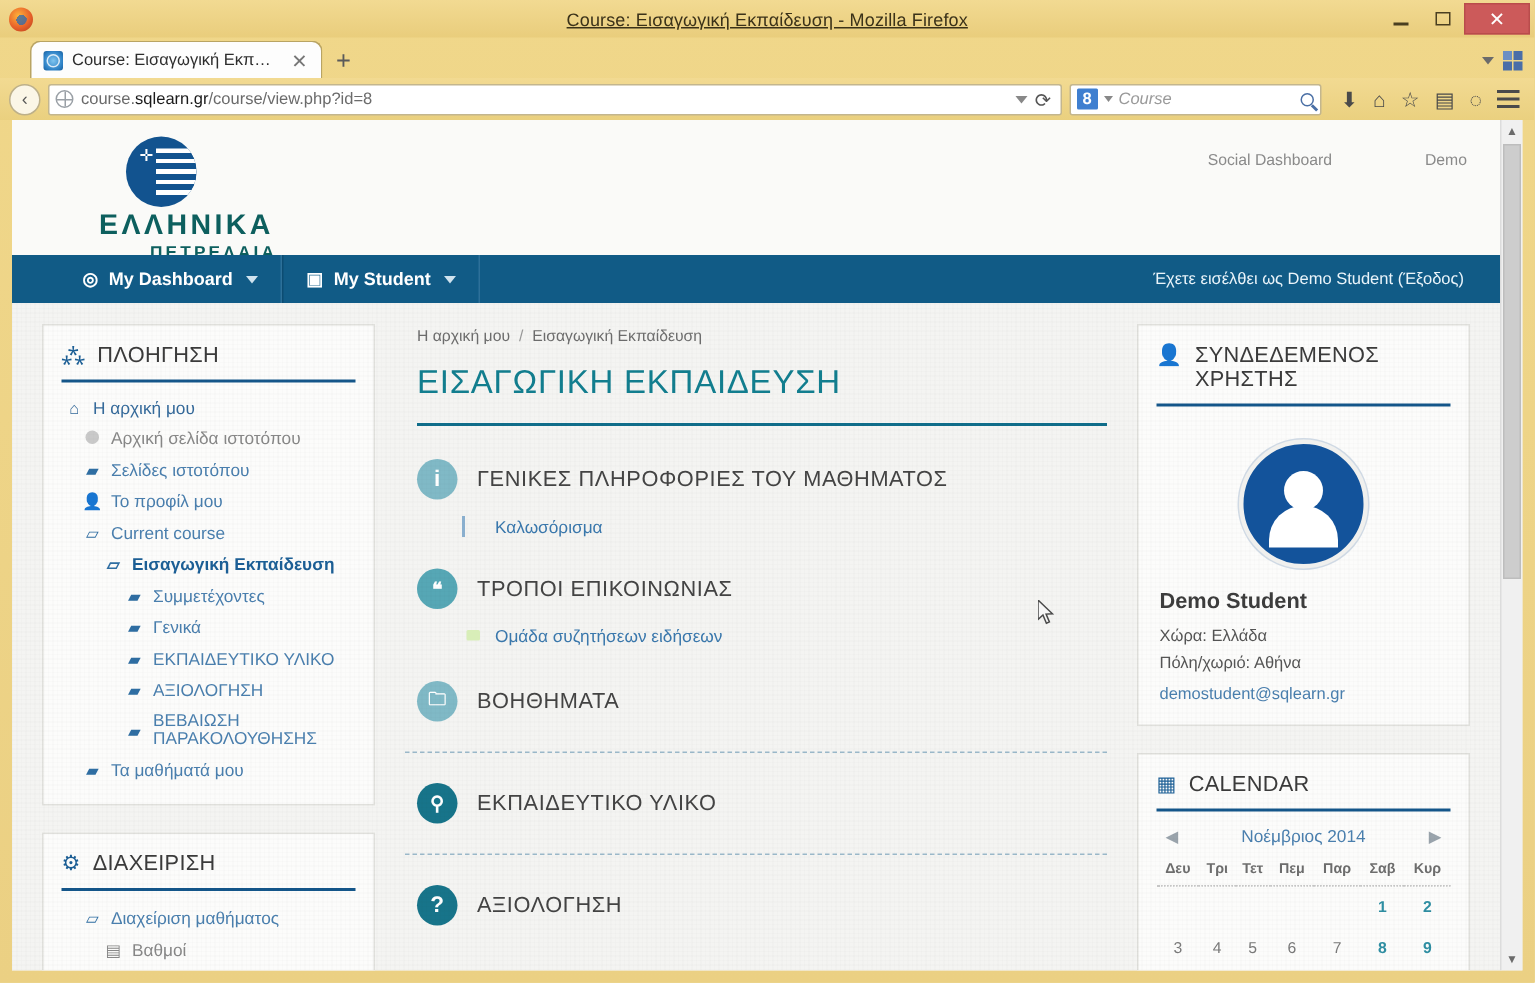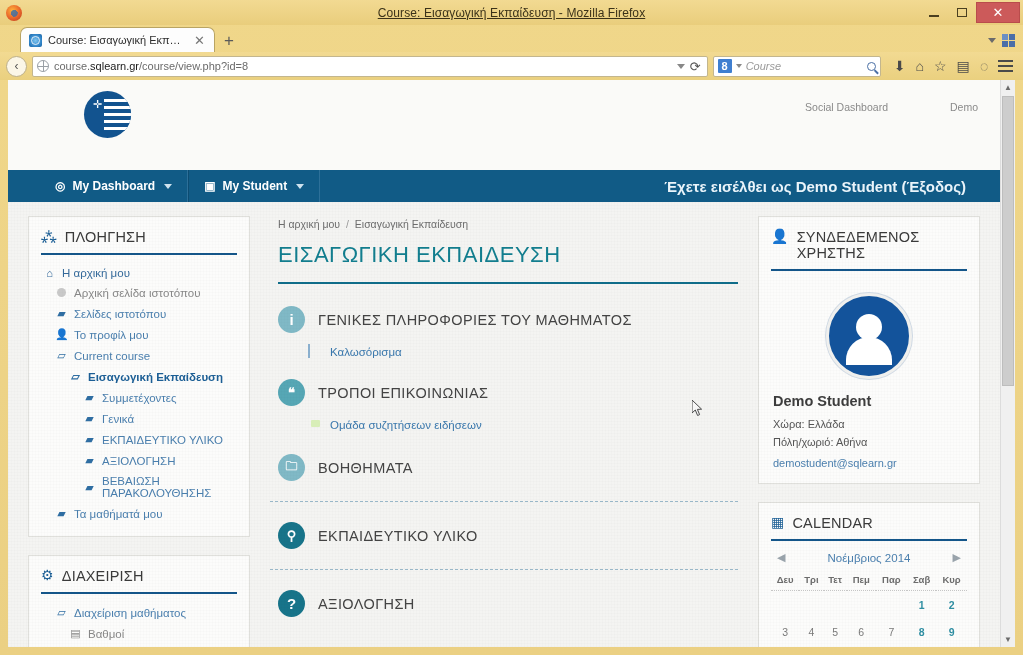--- a/index.html
+++ b/index.html
@@ -209,21 +209,21 @@
     padding: 0 15px;
     color: #fff; font-size: 12px; font-weight: bold;
     border-right: 1px solid #2d7099;
     border-left: 1px solid #0c4c72;
   }
   .nav-item:first-child { border-left: none; }
   .nav-caret { width:0;height:0;border-left:4px solid transparent;border-right:4px solid transparent;border-top:5px solid #cfe3ef; margin-left:2px;}
   .nav-ico { font-size: 12px; }
   .login-info {
     margin-left: auto; display: flex; align-items: center;
-    padding-right: 34px; color: #eaf4fa; font-size: 15px; font-weight: bold;
+    padding-right: 24px; color: #eaf4fa; font-size: 11px; font-weight: normal;
   }
 
   
   .content-row { display: flex; padding: 14px 20px 0 20px; gap: 14px; }
   .col-left { width: 222px; flex: none; }
   .col-mid { flex: 1; min-width: 0; padding: 0 6px; }
   .col-right { width: 222px; flex: none; }
 
   
   .block {
@@ -423,20 +423,22 @@
 
   <div class="viewport">
     <div class="page">
 
       <div class="site-header">
         <div class="logo-wrap">
           <div class="logo-mark">
             <span class="plus">✛</span>
             <span class="stripes"></span>
           </div>
+          <div class="logo-text1">ΕΛΛΗΝΙΚΑ</div>
+          <div class="logo-text2">ΠΕΤΡΕΛΑΙΑ</div>
         </div>
         <div class="header-links">
           <span>Social Dashboard</span>
           <span>Demo</span>
         </div>
       </div>
 
       <div class="site-nav">
         <div class="nav-item">
           <span class="nav-ico">◎</span>

